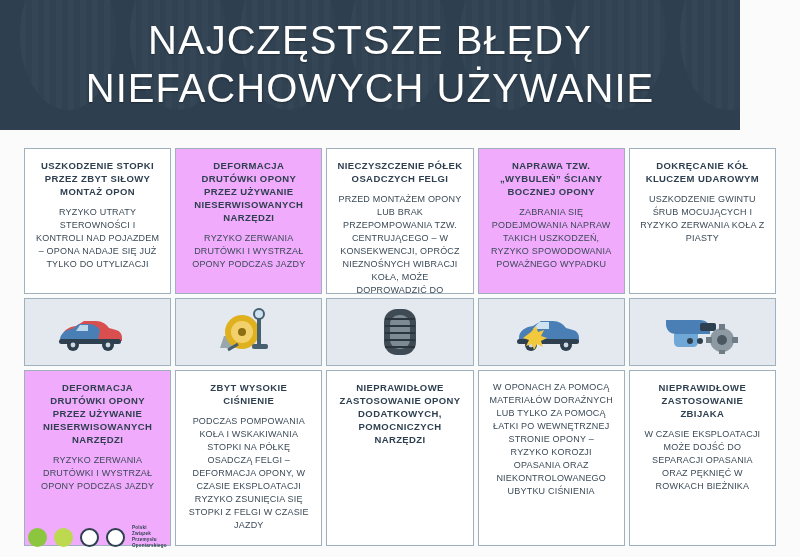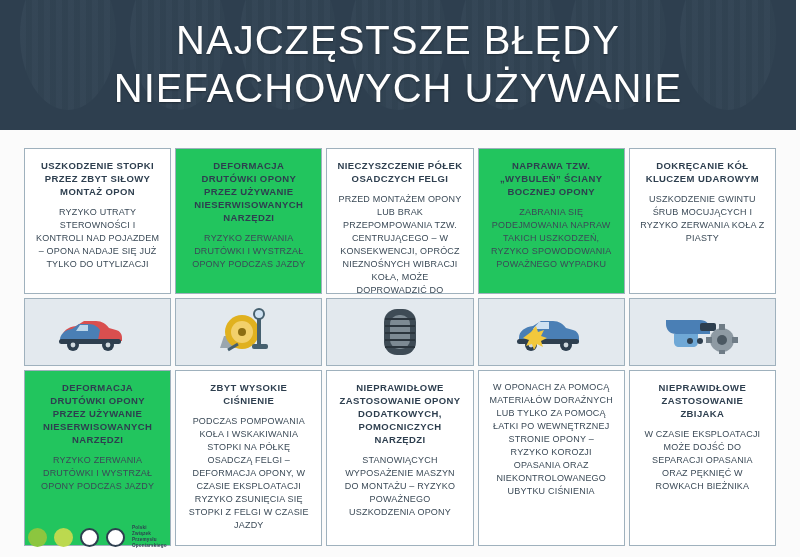--- a/index.html
+++ b/index.html
@@ -5,21 +5,21 @@
   html,body{margin:0;padding:0;}
   body{
     width:800px;height:557px;
     background:#fbfbfb;
     font-family:"Liberation Sans", sans-serif;
     overflow:hidden;
     position:relative;
   }
   
   .header{
-    position:absolute;left:0;top:0;width:796px;height:130px;
+    position:absolute;left:0;top:0;width:740px;height:130px;
     background:#2e3f4f;
     overflow:hidden;
   }
   .header .tire{
     position:absolute;top:-40px;width:96px;height:150px;
     border-radius:50%;
     background:
       repeating-linear-gradient(90deg,#3a4c5c 0 6px,#334554 6px 12px);
     opacity:.55;
   }
@@ -53,21 +53,21 @@
     gap:4px;
   }
   .cell{
     border:1px solid #9fb1bd;
     background:#ffffff;
     box-sizing:border-box;
     padding:10px 10px 6px 10px;
     text-align:center;
     overflow:hidden;
   }
-  .cell.alt{background:#22c55e;text-align:center;}
+  .cell.alt{background:#f0abfc;text-align:center;}
   .cell .hd{
     color:#2e3f4f;
     font-size:9.5px;
     font-weight:bold;
     letter-spacing:.4px;
     line-height:13px;
     margin-bottom:8px;
     text-transform:uppercase;
   }
   .cell .bd{
@@ -221,21 +221,20 @@
   <div class="cell alt bottom">
     <div class="hd">DEFORMACJA DRUTÓWKI OPONY PRZEZ UŻYWANIE NIESERWISOWANYCH NARZĘDZI</div>
     <div class="bd">RYZYKO ZERWANIA DRUTÓWKI I WYSTRZAŁ OPONY PODCZAS JAZDY</div>
   </div>
   <div class="cell bottom">
     <div class="hd">ZBYT WYSOKIE CIŚNIENIE</div>
     <div class="bd">PODCZAS POMPOWANIA KOŁA I WSKAKIWANIA STOPKI NA PÓŁKĘ OSADCZĄ FELGI – DEFORMACJA OPONY, W CZASIE EKSPLOATACJI RYZYKO ZSUNIĘCIA SIĘ STOPKI Z FELGI W CZASIE JAZDY</div>
   </div>
   <div class="cell bottom">
     <div class="hd">NIEPRAWIDŁOWE ZASTOSOWANIE OPONY DODATKOWYCH, POMOCNICZYCH NARZĘDZI</div>
-    <div class="bd">STANOWIĄCYCH WYPOSAŻENIE MASZYN DO MONTAŻU – RYZYKO POWAŻNEGO USZKODZENIA OPONY</div>
   </div>
   <div class="cell bottom">
     <div class="bd">W OPONACH ZA POMOCĄ MATERIAŁÓW DORAŹNYCH LUB TYLKO ZA POMOCĄ ŁATKI PO WEWNĘTRZNEJ STRONIE OPONY – RYZYKO KOROZJI OPASANIA ORAZ NIEKONTROLOWANEGO UBYTKU CIŚNIENIA</div>
   </div>
   <div class="cell bottom">
     <div class="hd">NIEPRAWIDŁOWE ZASTOSOWANIE ZBIJAKA</div>
     <div class="bd">W CZASIE EKSPLOATACJI MOŻE DOJŚĆ DO SEPARACJI OPASANIA ORAZ PĘKNIĘĆ W ROWKACH BIEŻNIKA</div>
   </div>
 </div>
 

